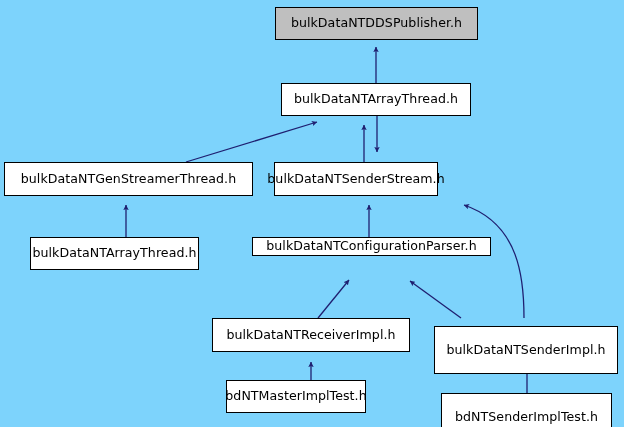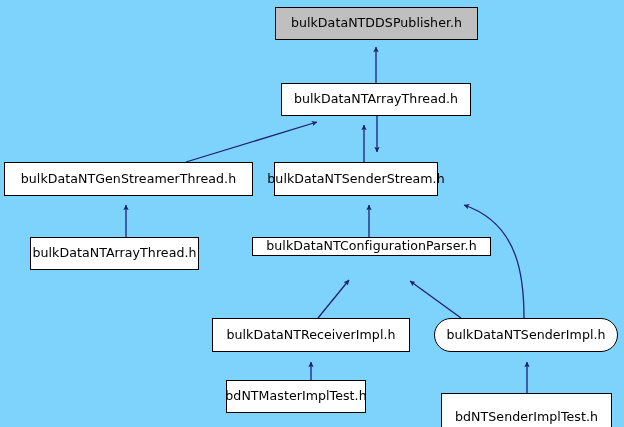--- a/index.html
+++ b/index.html
@@ -86,21 +86,21 @@
   </div>
   <div class="node" style="left: 30px; top: 237px; width: 169px; height: 33px;">
     <span class="node-label">bulkDataNTArrayThread.h</span>
   </div>
   <div class="node" style="left: 252px; top: 237px; width: 239px; height: 19px;">
     <span class="node-label">bulkDataNTConfigurationParser.h</span>
   </div>
   <div class="node" style="left: 212px; top: 318px; width: 198px; height: 34px;">
     <span class="node-label">bulkDataNTReceiverImpl.h</span>
   </div>
-  <div class="node" style="left: 434px; top: 318px; width: 184px; height: 34px; border-radius: 17px;">
+  <div class="node" style="left: 434px; top: 326px; width: 184px; height: 48px;">
     <span class="node-label">bulkDataNTSenderImpl.h</span>
   </div>
   <div class="node" style="left: 226px; top: 380px; width: 140px; height: 33px;">
     <span class="node-label">bdNTMasterImplTest.h</span>
   </div>
   <div class="node" style="left: 441px; top: 393px; width: 171px; height: 49px;">
     <span class="node-label">bdNTSenderImplTest.h</span>
   </div>
 
 </div>

